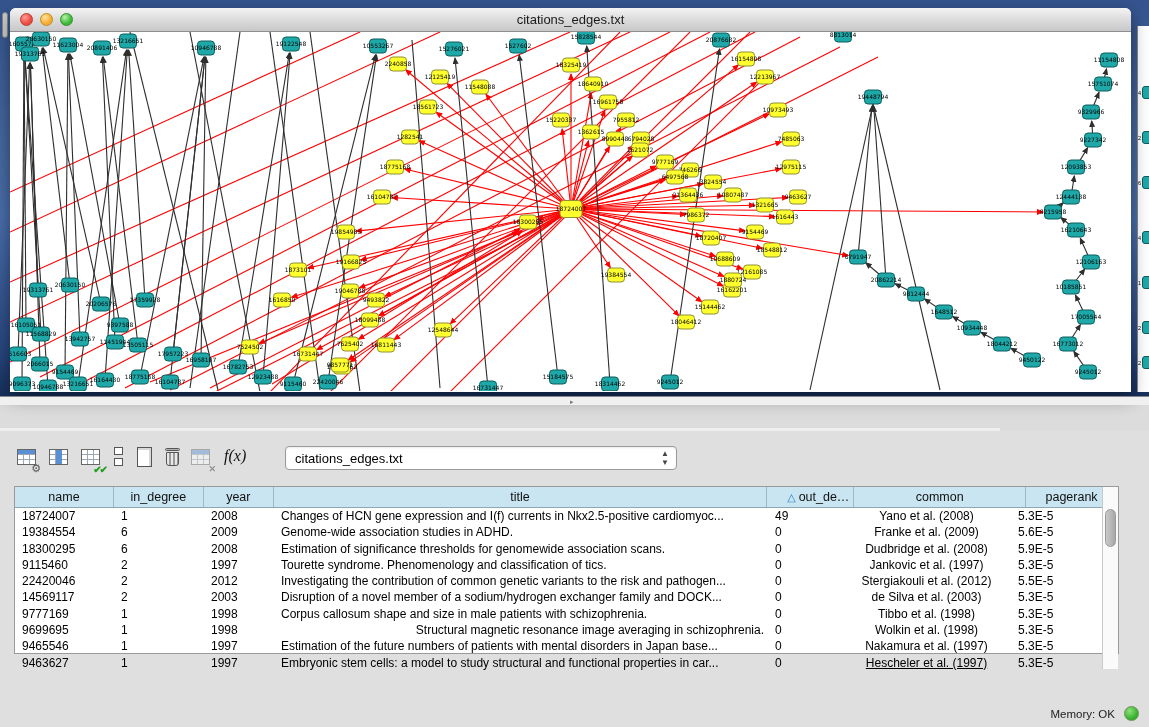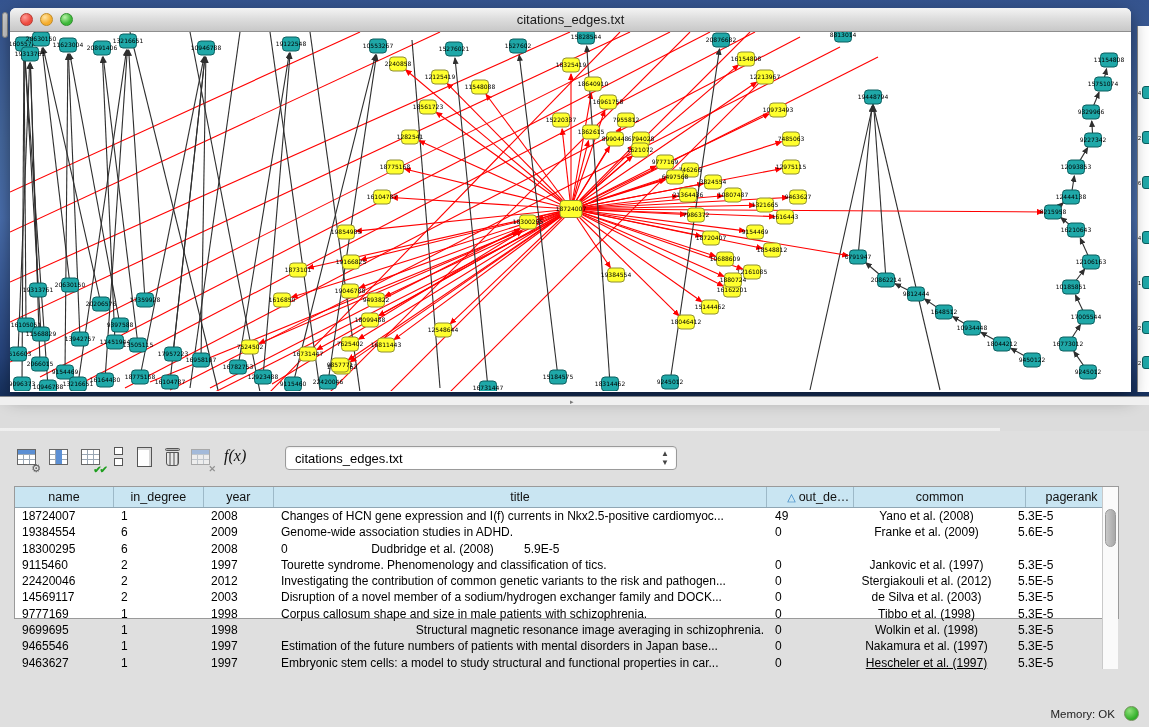--- a/index.html
+++ b/index.html
@@ -73,21 +73,21 @@
   .xmark { position:absolute; right:-2px; bottom:-3px; color:#333; font-size:9px; font-weight:bold; }
   .fx-ic { position:absolute; left:2px; top:2px; font-family:"Liberation Serif", serif; font-style:italic;
     font-size:16px; color:#111; }
   .combo { position:absolute; left:285px; top:3px; width:392px; height:24px; background:#fff;
     border:1px solid #9a9a9a; border-radius:4px; font-size:13px; color:#000; cursor:pointer;
     display:flex; align-items:center; padding-left:9px; box-shadow:inset 0 1px 2px rgba(0,0,0,.08);}
   .combo .stepper { position:absolute; right:7px; top:2px; display:flex; flex-direction:column; line-height:9px;
     font-size:8px; color:#444; }
 
   
-  .table-wrap { position:absolute; left:14px; top:55px; width:1105px; height:133px; background:#fff;
+  .table-wrap { position:absolute; left:14px; top:55px; width:1105px; height:168px; background:#fff;
     border:1px solid #9a9a9a; }
   .thead { display:flex; height:21px; background:#c9e5f2; border-bottom:1px solid #8fa6b4; }
   .th { font-size:12.5px; color:#111; text-align:center; line-height:20px;
     border-right:1px solid #9db9c8; overflow:hidden; white-space:nowrap; cursor:pointer; }
   .th .sort-tri { color:#2f7fc1; margin-right:3px; font-size:11px; }
   .trow { display:flex; height:16.3px; font-size:12px; color:#000; cursor:default; }
   .td { overflow:hidden; white-space:nowrap; line-height:16.3px; padding:0 4px 0 7px; }
   .vscroll { position:absolute; right:0; top:0; width:16px; height:182px; background:#fafafa;
     border-left:1px solid #c9c9c9; }
   .vthumb { position:absolute; left:2px; top:22px; width:11px; height:38px; border-radius:6px;
@@ -619,20 +619,21 @@
           <div class="td" style="width: 70px; text-align: left;">2009</div>
           <div class="td" style="width: 494px; text-align: left;">Genome-wide association studies in ADHD.</div>
           <div class="td" style="width: 71px; text-align: left;">0</div>
           <div class="td" style="width: 172px; text-align: center;">Franke et al. (2009)</div>
           <div class="td" style="width: 92px; text-align: left;">5.6E-5</div>
         </div>
         <div class="trow">
           <div class="td" style="width: 99px; text-align: left;">18300295</div>
           <div class="td" style="width: 90px; text-align: left;">6</div>
           <div class="td" style="width: 70px; text-align: left;">2008</div>
+          <div class="td" style="width: 494px; text-align: left;">Estimation of significance thresholds for genomewide association scans.</div>
           <div class="td" style="width: 71px; text-align: left;">0</div>
           <div class="td" style="width: 172px; text-align: center;">Dudbridge et al. (2008)</div>
           <div class="td" style="width: 92px; text-align: left;">5.9E-5</div>
         </div>
         <div class="trow">
           <div class="td" style="width: 99px; text-align: left;">9115460</div>
           <div class="td" style="width: 90px; text-align: left;">2</div>
           <div class="td" style="width: 70px; text-align: left;">1997</div>
           <div class="td" style="width: 494px; text-align: left;">Tourette syndrome. Phenomenology and classification of tics.</div>
           <div class="td" style="width: 71px; text-align: left;">0</div>

